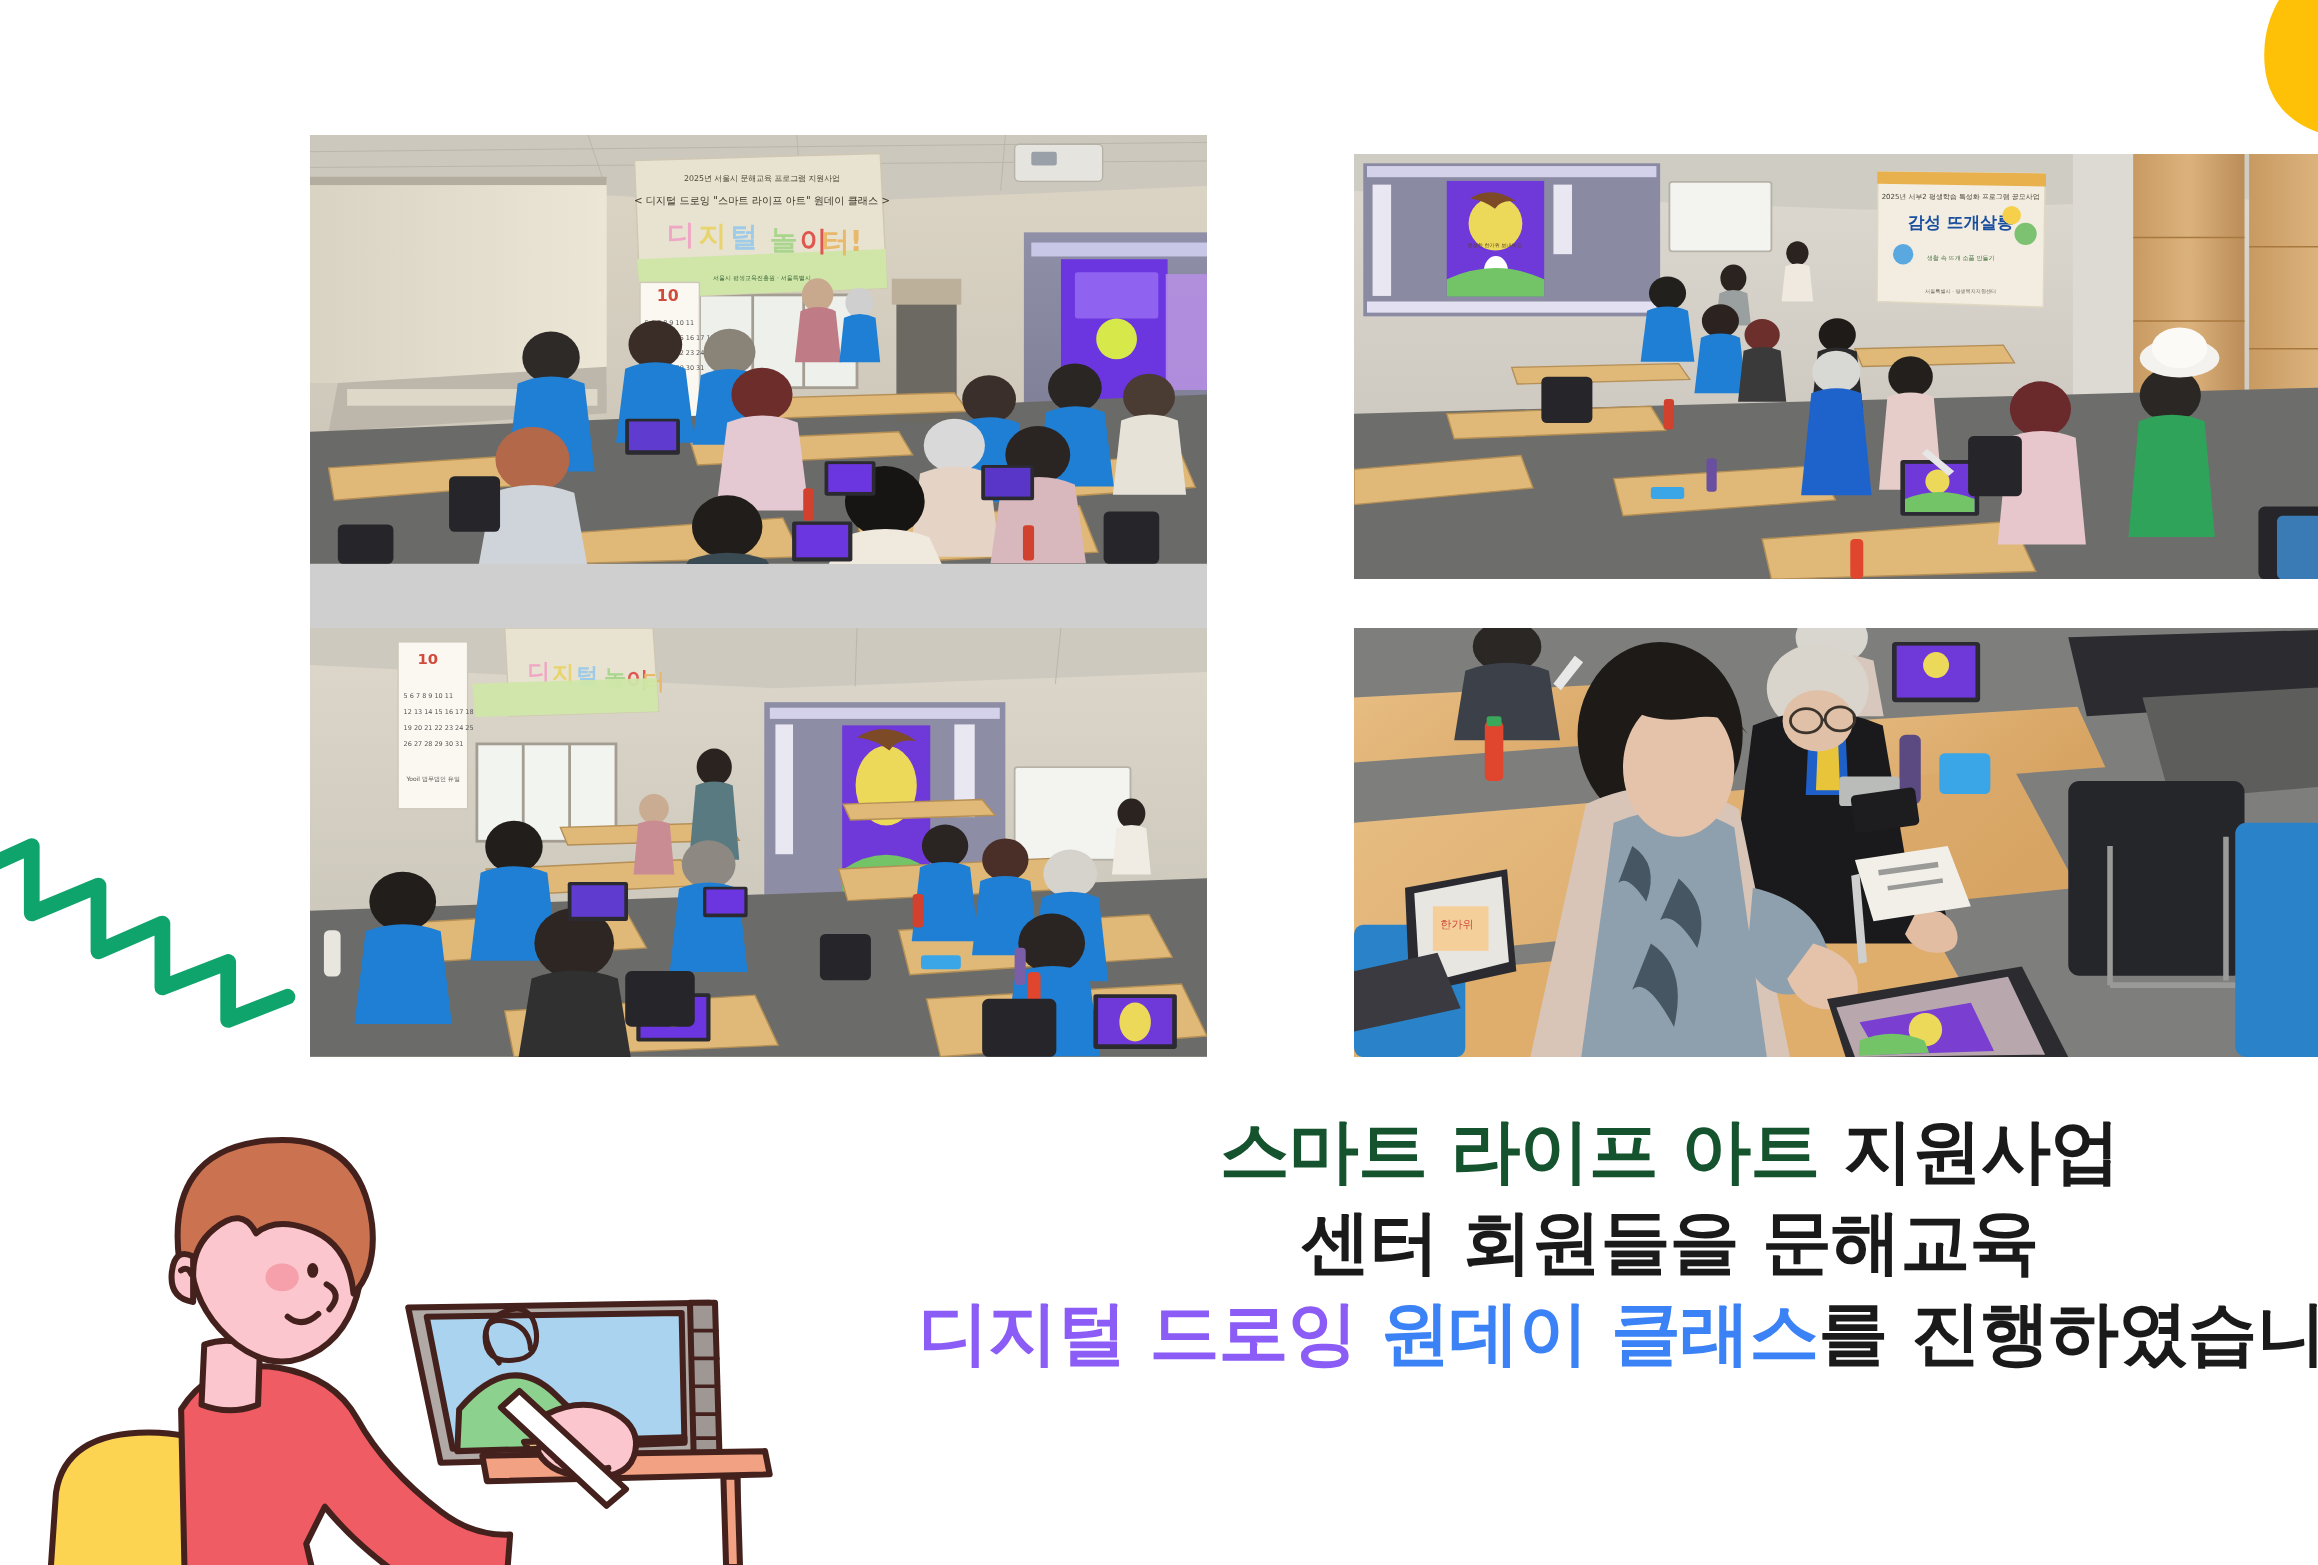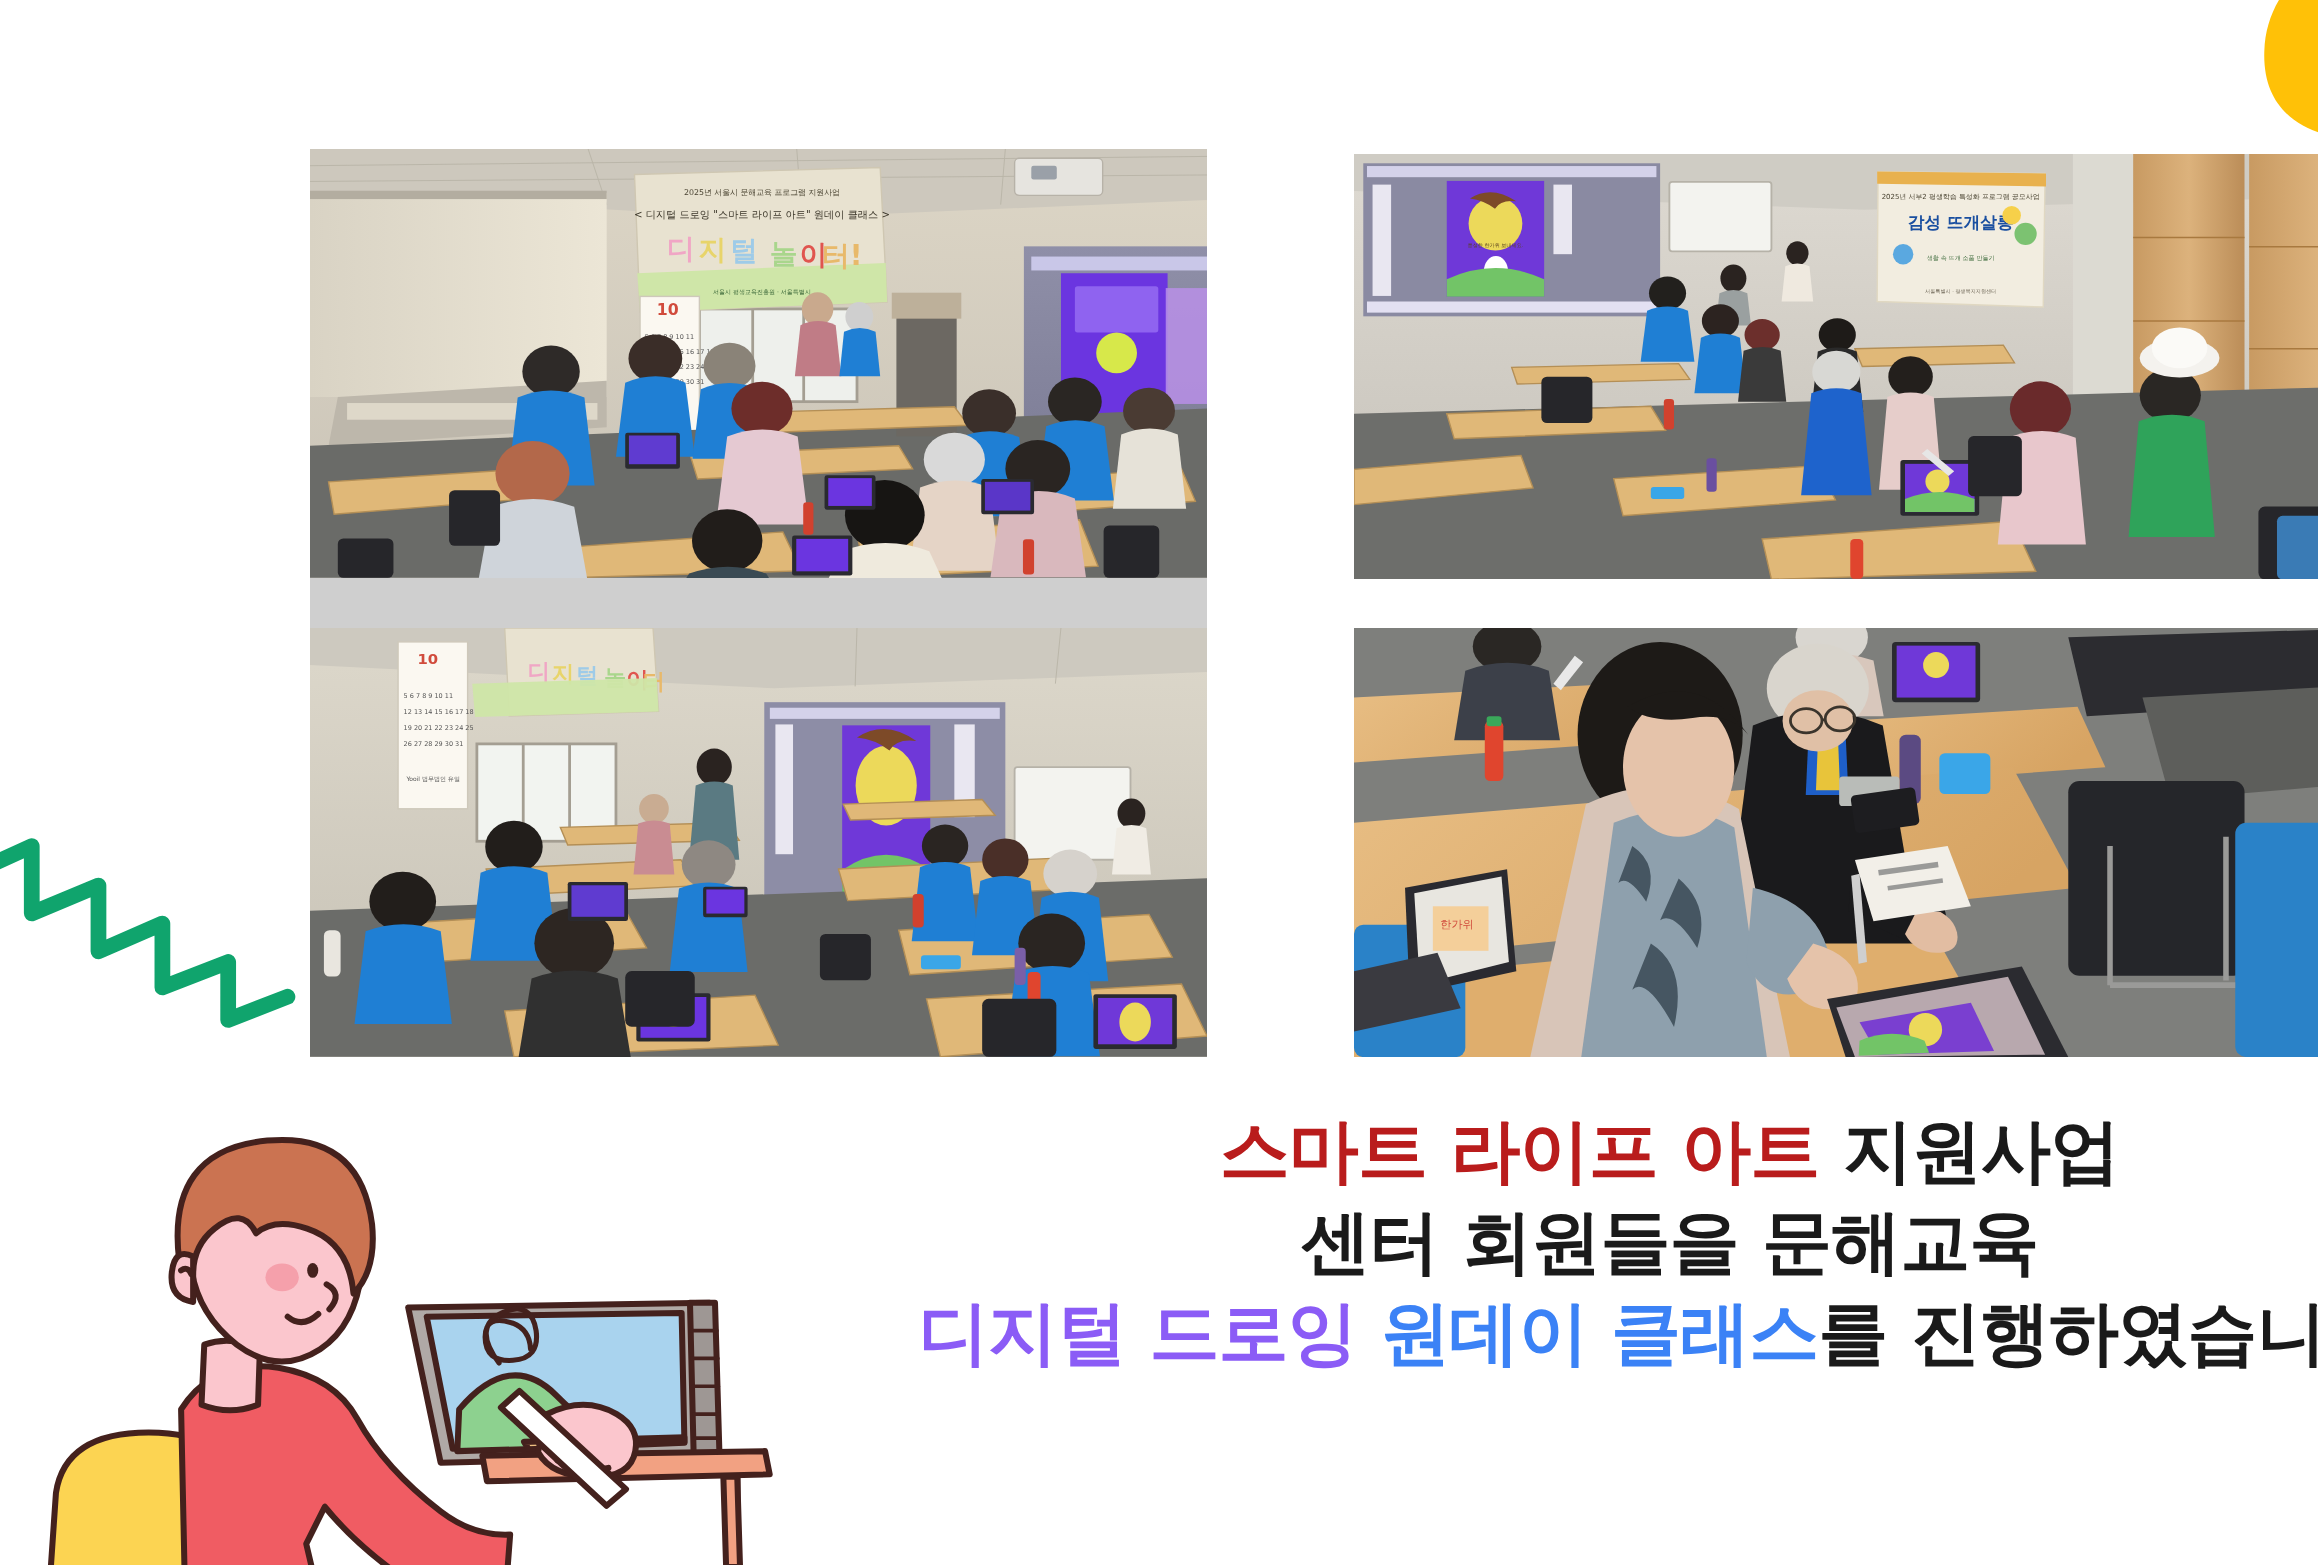--- a/index.html
+++ b/index.html
@@ -24,21 +24,21 @@
   #deco-zigzag-green { left: -9.3px;  top: 802px;  width: 315px;  height: 232px; }
 
   
   .photo {
     position: absolute;
     overflow: hidden;
     background: #cfcfcf;
   }
   .photo .scene { position: absolute; inset: 0; }
 
-  #photo-1 { left: 310px;  top: 149px;  width: 897px; height: 520px; }
+  #photo-1 { left: 310px;  top: 135px;  width: 897px; height: 520px; }
   #photo-2 { left: 1354px; top: 154px;  width: 1032px; height: 425px; }
   #photo-3 { left: 310px;  top: 628px; width: 897px; height: 429px; }
   #photo-4 { left: 1354px; top: 628px; width: 1032px; height: 429px; }
 
   
   #caption {
     position: absolute;
     left: 742px; top: 1106px;
     width: 1855px;
     text-align: center;
@@ -46,21 +46,21 @@
   .cap-line {
     font-family: "DejaVu Sans", "Liberation Sans", sans-serif;
     font-weight: 700;
     font-size: 70px;
     line-height: 1.30;
     letter-spacing: -0.9px;
     color: #1a1a1a;
     white-space: nowrap;
   }
   .cap-line span { display: inline; }
-  .hl-blue   { color: #b91c1c; }
+  .hl-blue   { color: #14532d; }
   .hl-red    { color: #8b5cf6; }
   .hl-orange { color: #3b82f6; }
 
   
   #illustration {
     position: absolute;
     left: 42px; top: 1085px;
     width: 788px; height: 482px;
   }
 </style>

